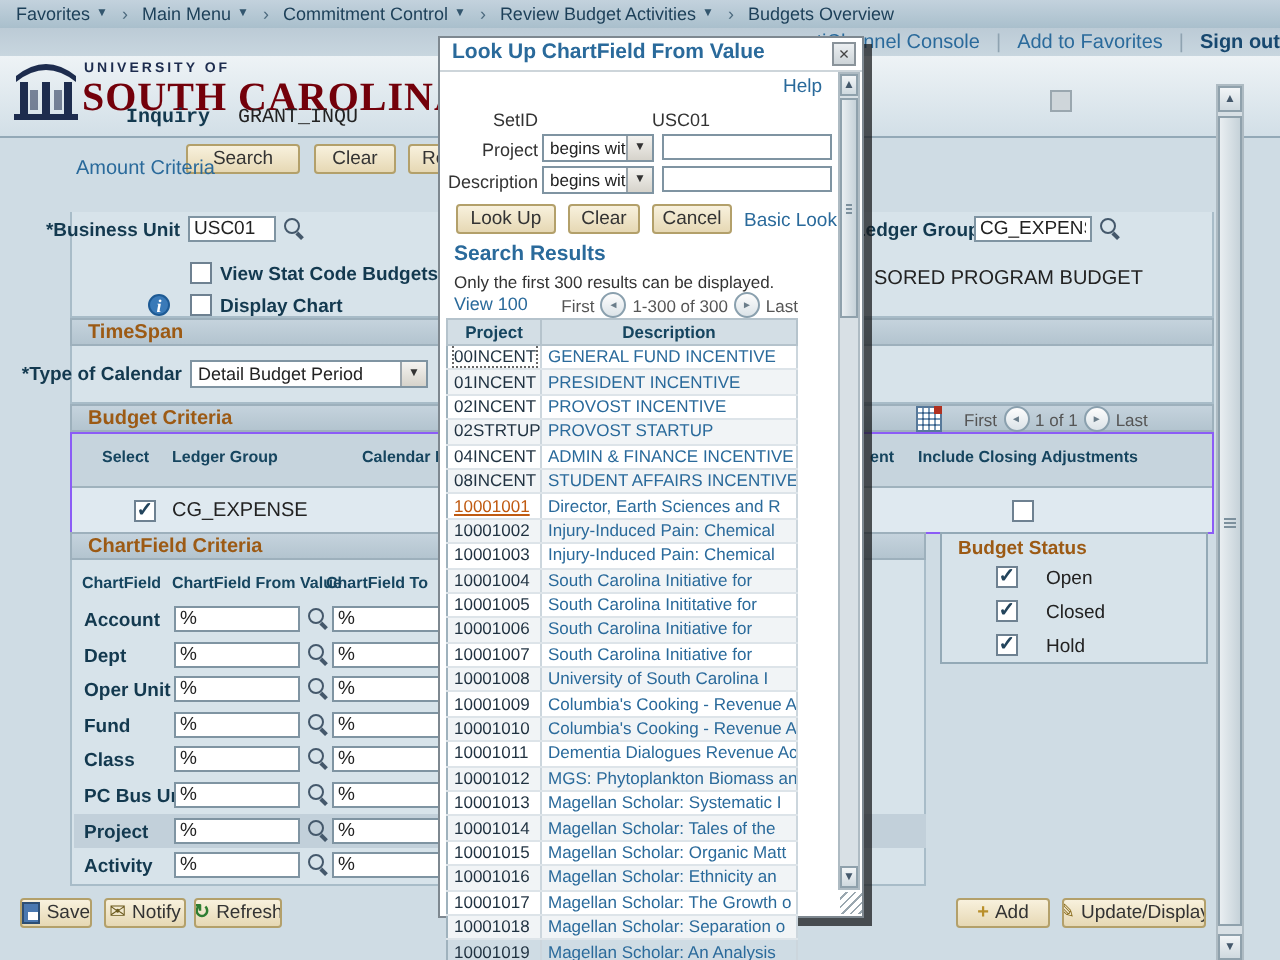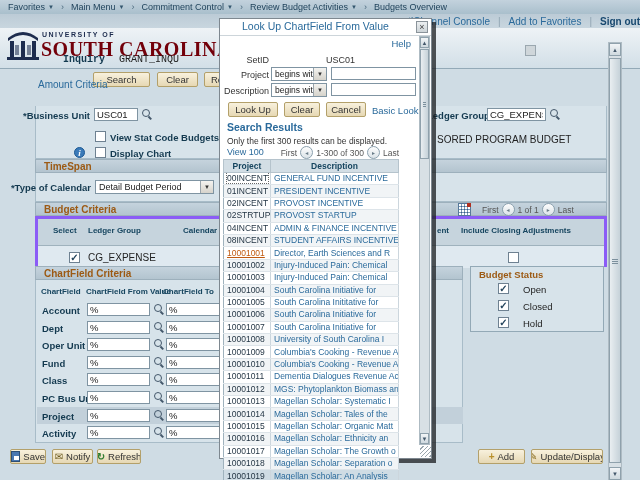--- a/index.html
+++ b/index.html
@@ -47,21 +47,21 @@
   .dd{background:#fff;border:1px solid #7f94a2;box-sizing:border-box;font-size:8.5px;color:#222;
       display:flex;align-items:center;padding-left:3px;cursor:pointer;}
   .ddbtn{position:absolute;right:0;top:0;bottom:0;width:12px;background:linear-gradient(#f4f3f0,#d6d3cb);
          border-left:1px solid #9aa4ab;display:flex;align-items:center;justify-content:center;
          font-size:6px;color:#333;}
   
   .info{width:11px;height:11px;border-radius:50%;background:#3a7ab8;border:1px solid #1d5a94;color:#fff;
         font-family:"Liberation Serif",serif;font-style:italic;font-weight:bold;font-size:9px;
         text-align:center;line-height:10px;cursor:pointer;box-sizing:border-box;}
   
-  #bc-grid{left:35px;top:216px;width:572px;height:51px;border:3px solid #8b5cf6;box-sizing:border-box;}
+  #bc-grid{left:35px;top:216px;width:572px;height:51px;border:1px solid #8b5cf6;box-sizing:border-box;}
   #bc-gridhead{position:absolute;left:0;top:0;width:100%;height:27px;background:#c6d4dd;border-bottom:1px solid #9fb2bd;box-sizing:border-box;}
   #bc-gridrow{position:absolute;left:0;top:27px;width:100%;height:22px;background:#dfe9f0;}
   .gridhdr{font-size:8px;font-weight:bold;color:#16455f;white-space:nowrap;}
   
   .navrow{display:flex;align-items:center;gap:3px;font-size:8.5px;color:#555;white-space:nowrap;}
   .navbtn{width:11px;height:11px;border-radius:50%;border:1px solid #8aa0ae;background:linear-gradient(#fdfdfd,#dbe3e8);
           font-size:5px;color:#6a7d8a;display:flex;align-items:center;justify-content:center;cursor:pointer;}
   .customize{width:11px;height:11px;border:1px solid #57799a;background:
       repeating-linear-gradient(0deg,#fff 0 2px,#7a9ab8 2px 3px),
       repeating-linear-gradient(90deg,#fff 0 2px,#7a9ab8 2px 3px);background-blend-mode:multiply;cursor:pointer;}
@@ -79,21 +79,21 @@
   .sb-track{background:#d8e0e5;border:1px solid #aebbc3;box-sizing:border-box;}
   .sb-btn{background:linear-gradient(#f2f5f7,#cfd9df);border:1px solid #8fa1ac;box-sizing:border-box;
           font-size:6px;color:#44586b;display:flex;align-items:center;justify-content:center;cursor:pointer;}
   .sb-thumb{background:linear-gradient(90deg,#e9eef1,#c6d2d9);border:1px solid #8fa1ac;box-sizing:border-box;cursor:pointer;}
   .sb-grip{position:absolute;left:2px;right:2px;height:5px;
            background:repeating-linear-gradient(#7c909d 0 1px,transparent 1px 2px);}
   
   #modal{left:219px;top:18px;width:213px;height:441px;background:#fff;border:1px solid #7e8890;
          box-shadow:4px 4px 0 rgba(25,28,31,0.75);box-sizing:border-box;}
   #modal-title{position:absolute;left:0;top:0;right:0;height:16px;border-bottom:1px solid #cdd5da;
-               font-size:10.5px;font-weight:normal;color:#2a6a9b;line-height:15px;padding-left:22px;}
+               font-size:10.5px;font-weight:bold;color:#2a6a9b;line-height:15px;padding-left:6px;}
   #modal-close{position:absolute;right:3px;top:2px;width:12px;height:12px;background:linear-gradient(#eceff1,#cdd4d8);
                border:1px solid #8a939a;font-size:9px;line-height:10px;text-align:center;color:#444;cursor:pointer;box-sizing:border-box;}
   .mlabel{position:absolute;left:0;width:49px;text-align:right;font-size:9px;color:#333;white-space:nowrap;}
   #lookup-table{position:absolute;left:3px;top:140px;width:176px;border:1px solid #9fb2bd;border-collapse:collapse;
                 font-size:8.5px;table-layout:fixed;}
   #lookup-table th{background:#d3dee5;color:#16455f;font-size:8.5px;font-weight:bold;height:12px;
                    border:1px solid #b5c3cc;padding:0;}
   #lookup-table td{height:11.4px;line-height:11px;border-right:1px solid #ccd6dd;border-bottom:1px solid #dde4e9;
                    padding:0 0 0 3px;white-space:nowrap;overflow:hidden;}
   #lookup-table tr.alt td{background:#f1f4f6;}

